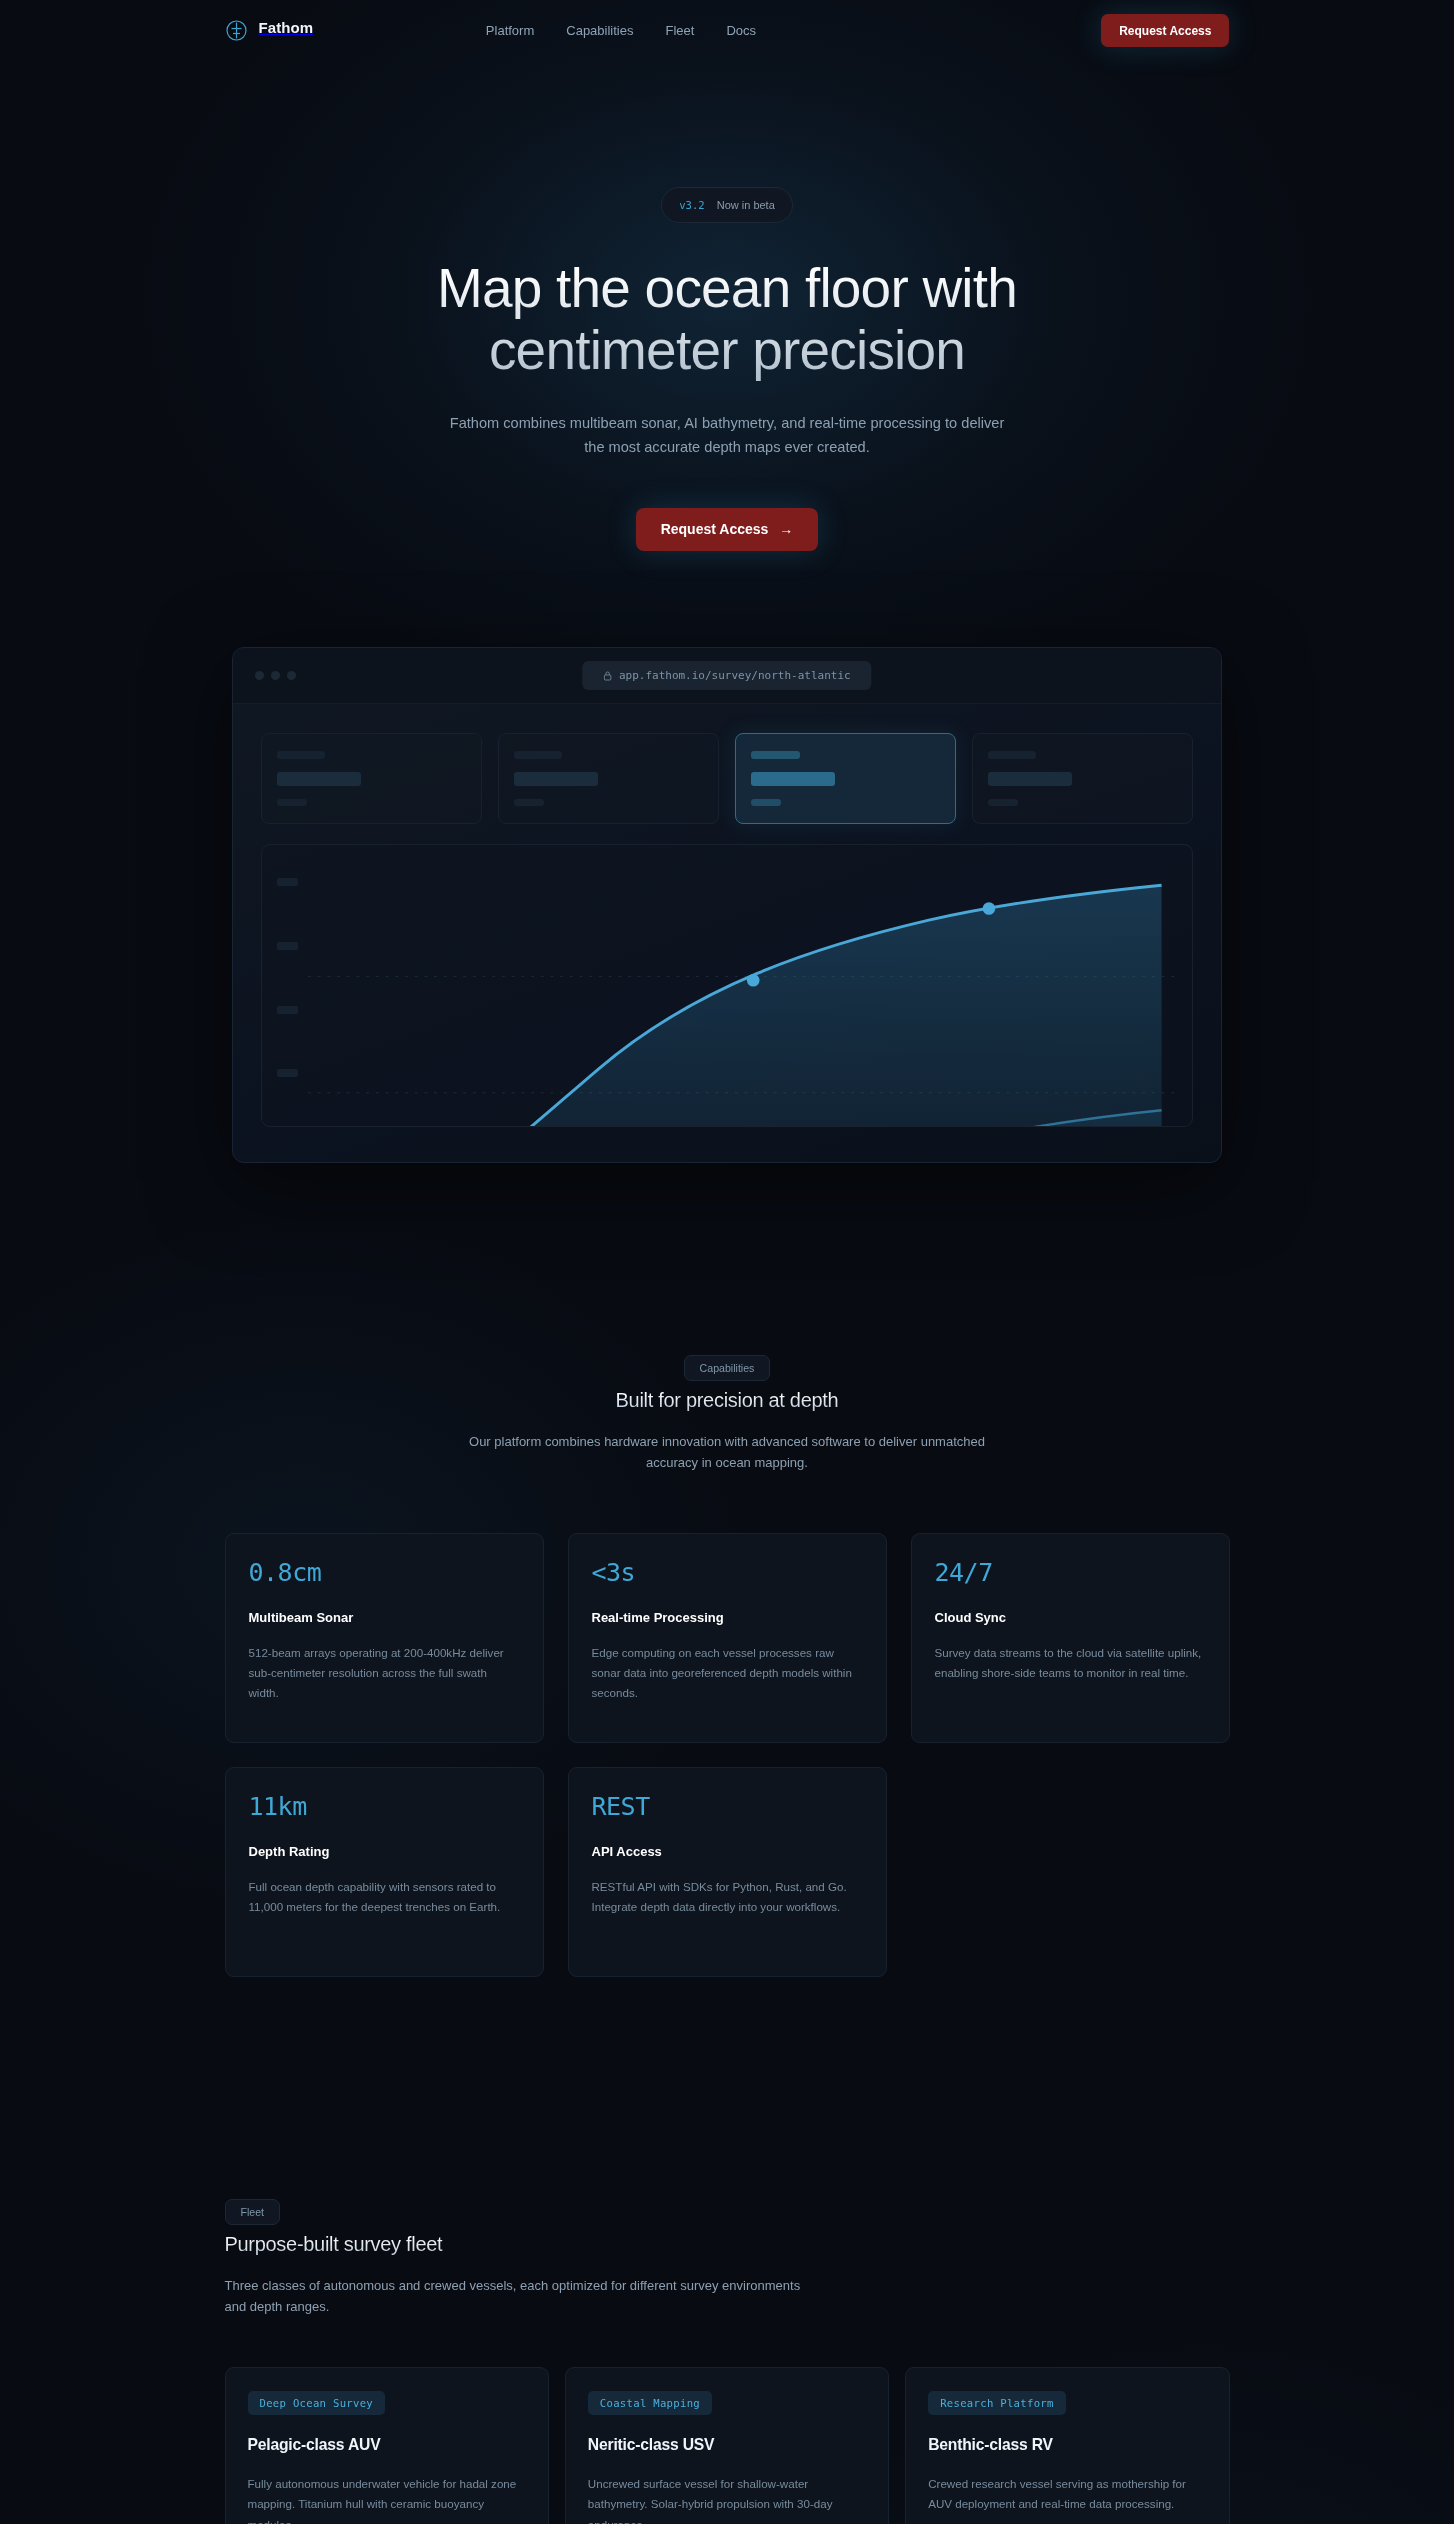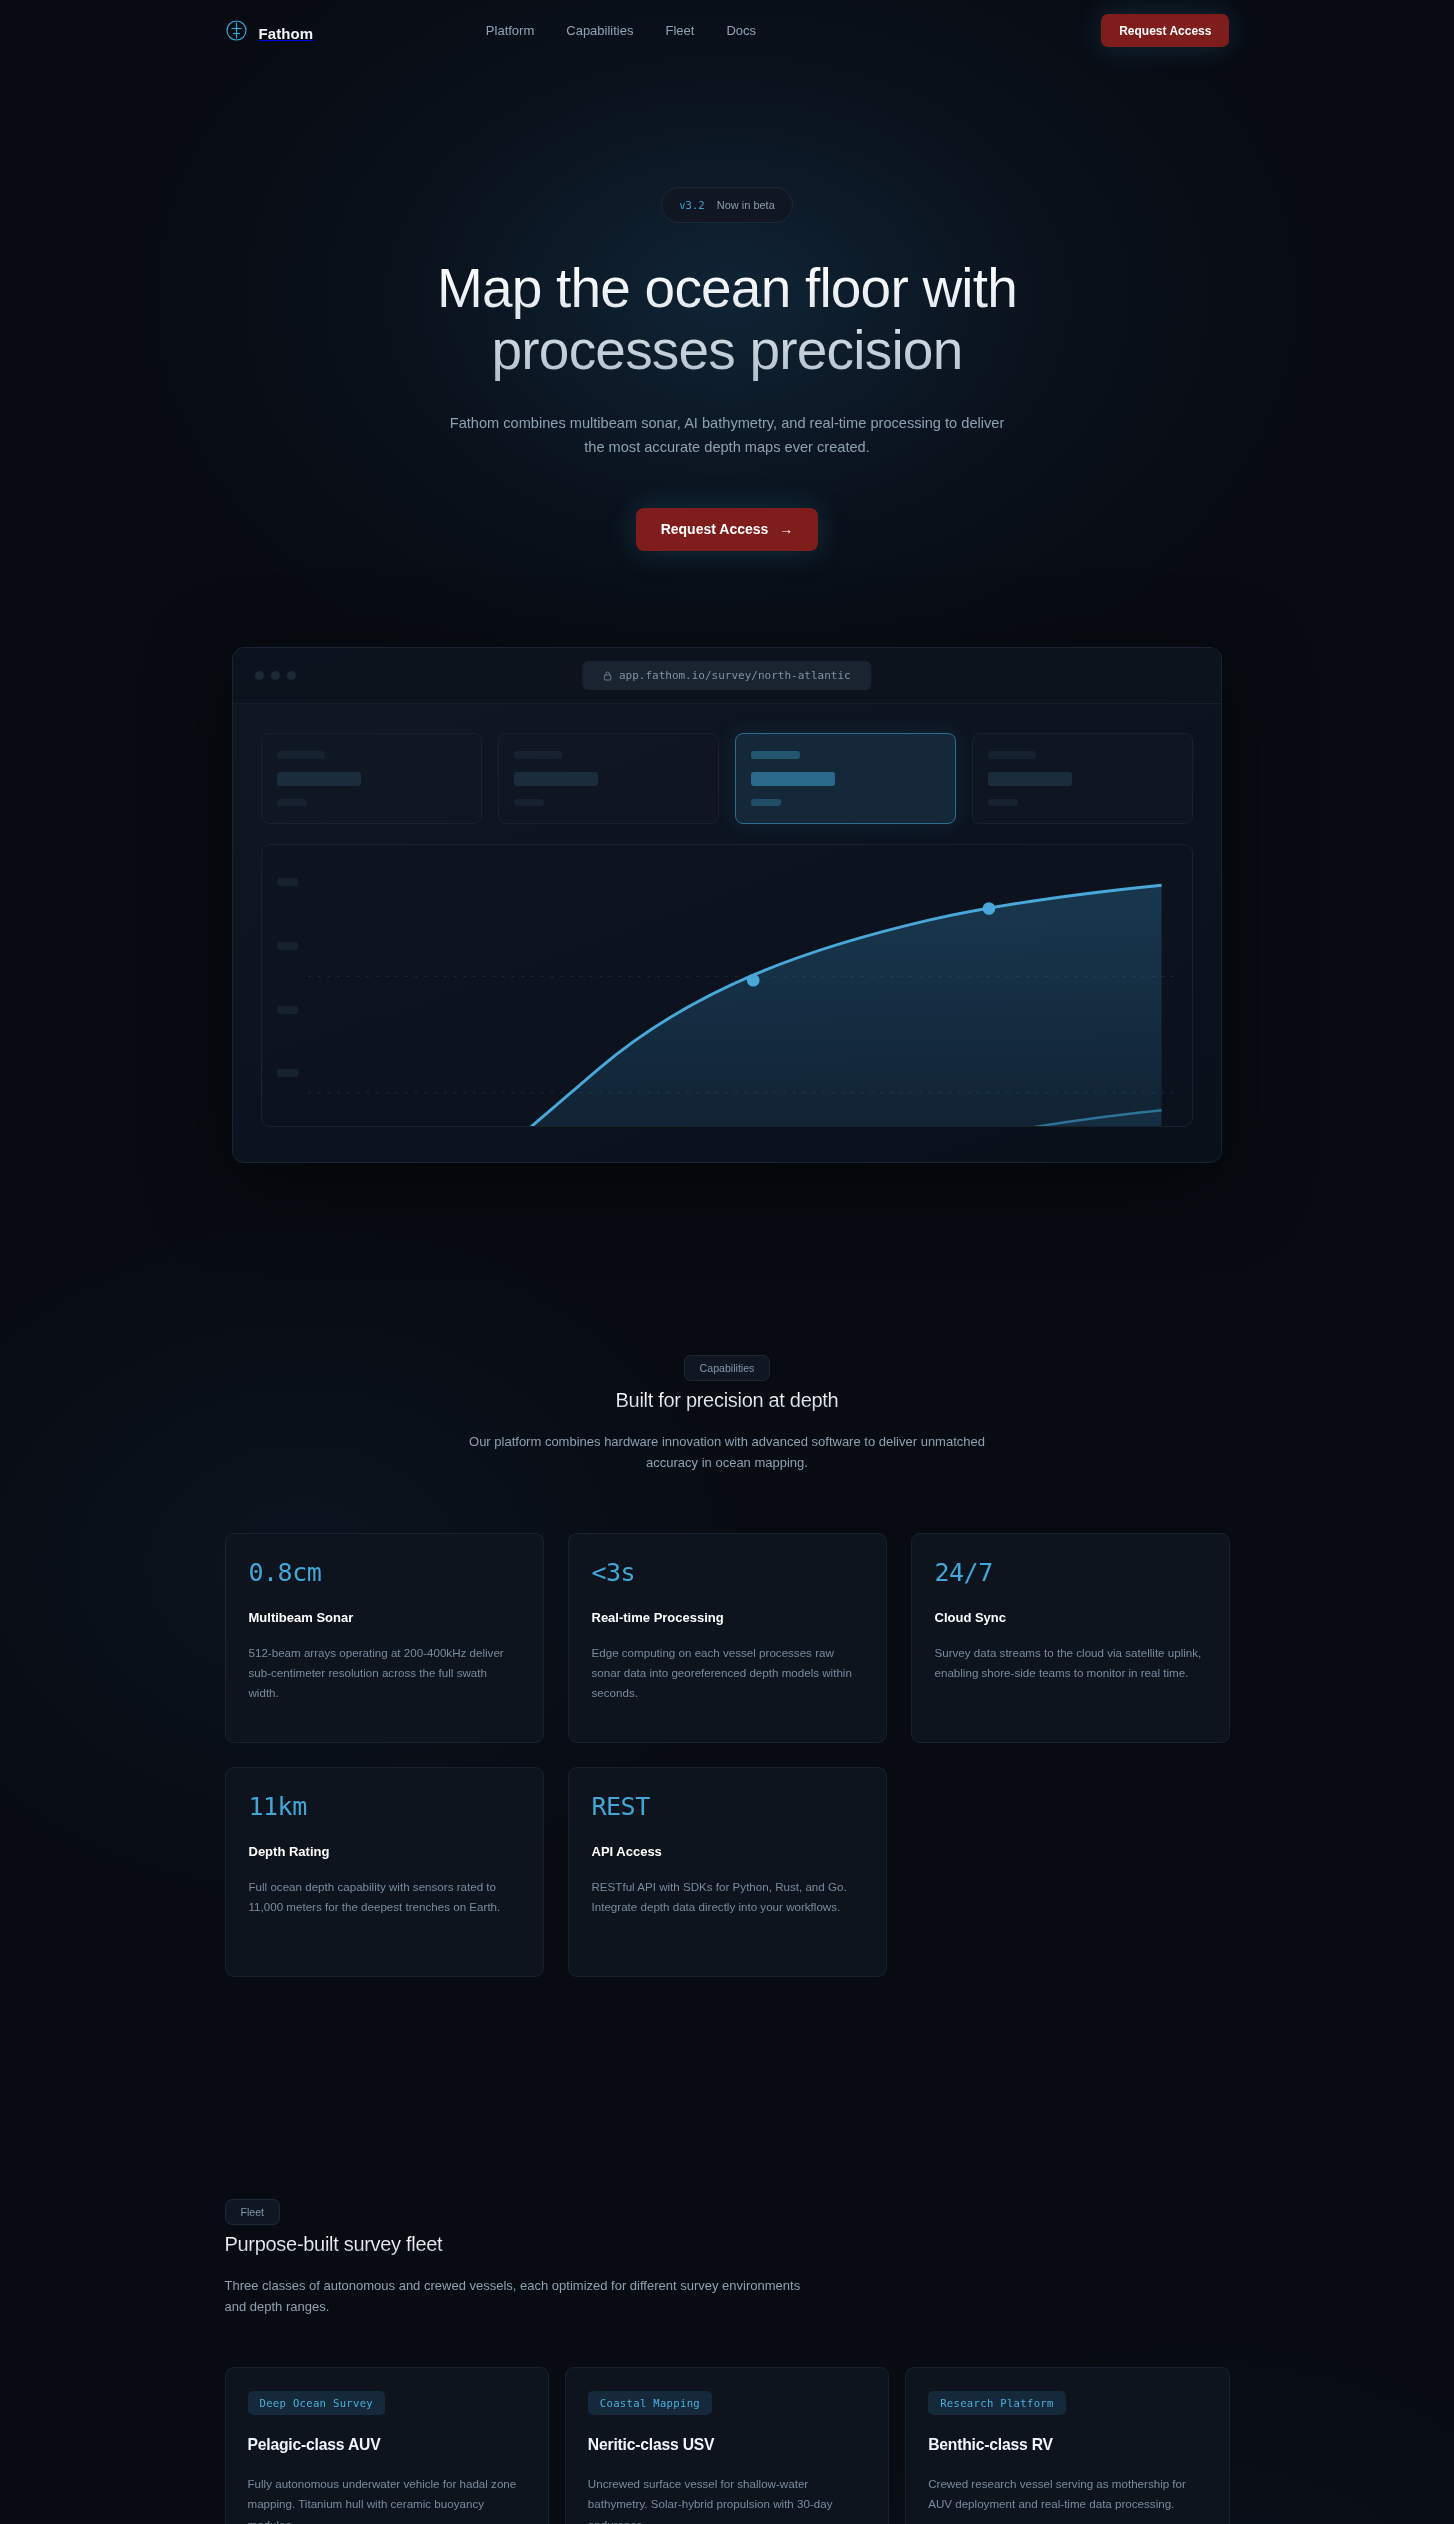--- a/index.html
+++ b/index.html
@@ -21,21 +21,21 @@
   .glow-b{left:-151px;top:1212px;width:909px;height:707px;
     background:radial-gradient(ellipse at center, rgba(30,80,120,0.13) 0%, rgba(8,11,18,0) 70%);}
   .glow-c{right:-202px;top:2323px;width:909px;height:757px;
     background:radial-gradient(ellipse at center, rgba(30,80,120,0.11) 0%, rgba(8,11,18,0) 70%);}
 
   .wrap{width:1005px;margin:0 auto;position:relative;}
 
   
   .nav{position:relative;z-index:30;height:61px;display:flex;align-items:center;}
   .nav-inner{width:1005px;margin:0 auto;display:flex;align-items:center;}
-  .brand{display:flex;align-items:flex-end;gap:11px;}
+  .brand{display:flex;align-items:flex-start;gap:11px;}
   .brand-mark{width:23px;height:23px;flex:0 0 23px;}
   .brand-name{font-size:15px;font-weight:600;letter-spacing:0.1px;color:#f2f6fa;}
   .nav-links{display:flex;gap:32px;margin-left:auto;margin-right:auto;}
   .nav-link{font-size:13px;color:#8fa3b5;text-decoration:none;}
   .btn{
     display:inline-flex;align-items:center;gap:11px;
     background:#7f1d1d;color:#ffffff;border:none;border-radius:8px;
     font-family:"Liberation Sans",sans-serif;font-weight:600;cursor:pointer;
     box-shadow:0 0 30px rgba(59,163,208,.22);
   }
@@ -164,21 +164,21 @@
   </nav>
 
   <section class="hero">
     <div class="wrap">
       <div class="pill">
         <span class="v">v3.2</span>
         <span class="t">Now in beta</span>
       </div>
       <h1 class="hero-title">
         <span>Map the ocean floor with</span><br>
-        <span>processes precision</span>
+        <span>centimeter precision</span>
       </h1>
       <p class="hero-sub">Fathom combines multibeam sonar, AI bathymetry, and real-time processing to deliver the most accurate depth maps ever created.</p>
       <div class="hero-cta">
         <button class="btn btn-lg">
           <span>Request Access</span>
           <span class="arw">→</span>
         </button>
       </div>
 
       

